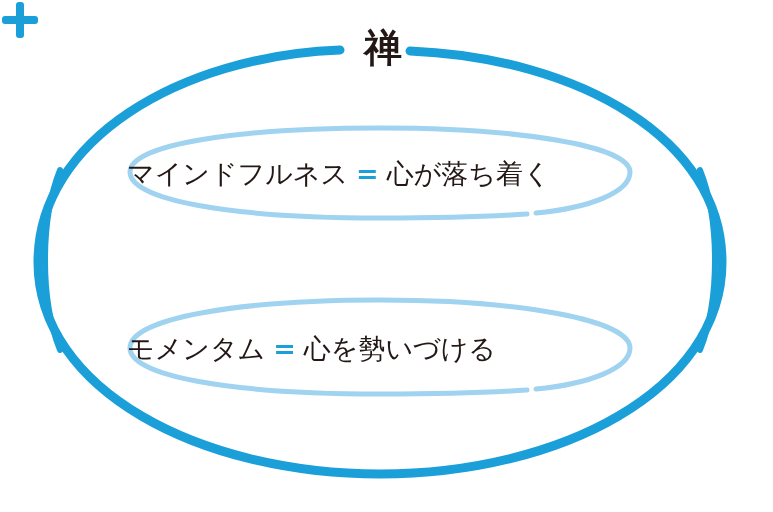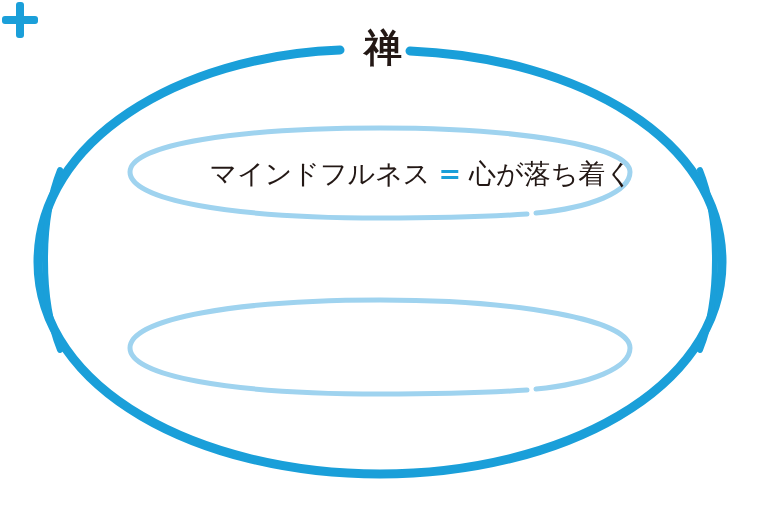--- a/index.html
+++ b/index.html
@@ -32,21 +32,21 @@
       font-size: 38px;
       font-weight: bold;
       color: #231815;
       line-height: 44px;
       letter-spacing: 0;
     }
     .concept-line {
       position: absolute;
       left: 127px;
       width: 506px;
-      text-align: right;
+      text-align: left;
       font-size: 27px;
       color: #231815;
       line-height: 34px;
       white-space: nowrap;
     }
     .concept-line.first { top: 157px; }
     .concept-line.second { top: 332px; }
     .eq {
       color: #1a9fd9;
       font-weight: bold;
@@ -101,13 +101,16 @@
 
   <div class="concept-line first">
     <span>マインドフルネス</span><span class="eq">=</span><span>心が落ち着く</span>
   </div>
 
   <svg class="plus" viewBox="0 0 40 40">
     <rect x="16" y="2" width="8" height="36" rx="3" fill="#1a9fd9"></rect>
     <rect x="2" y="16" width="36" height="8" rx="3" fill="#1a9fd9"></rect>
   </svg>
 
+  <div class="concept-line second">
+    <span>モメンタム</span><span class="eq">=</span><span>心を勢いづける</span>
+  </div>
 </div>
 
 </body></html>

